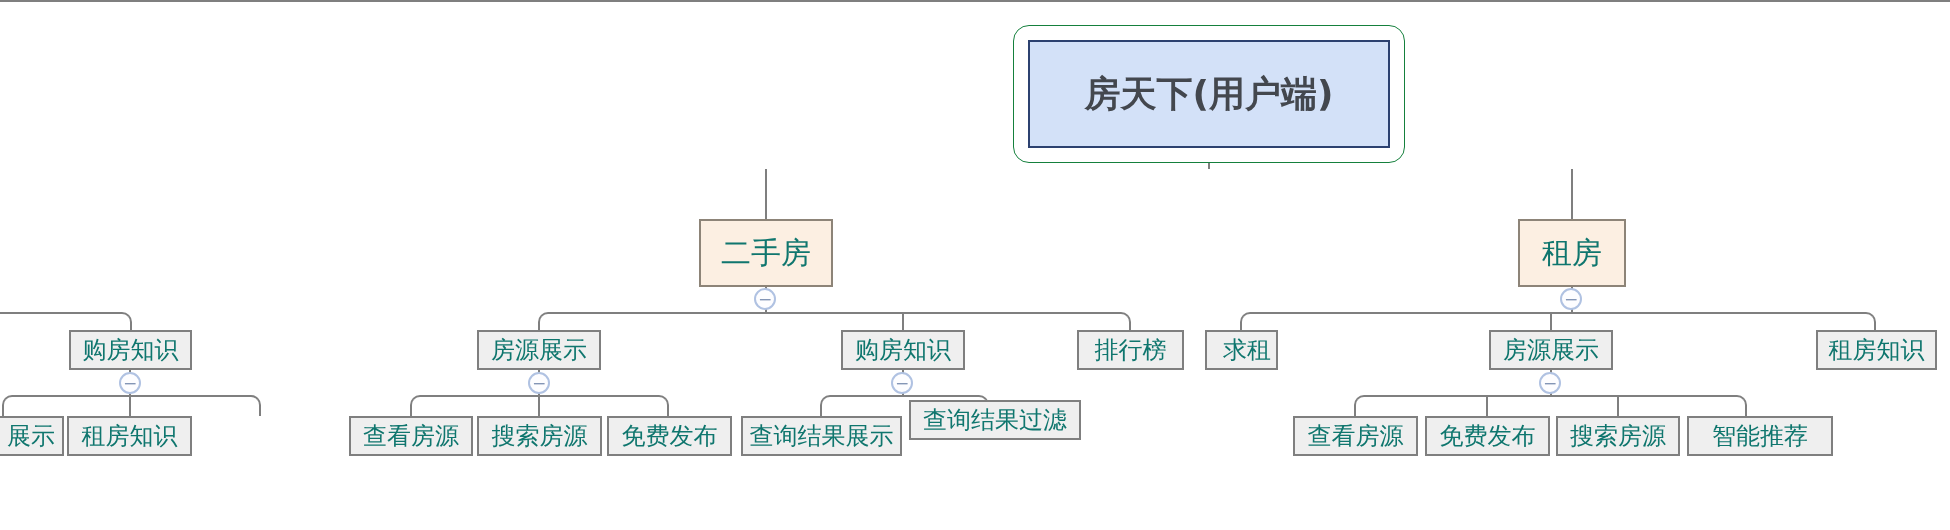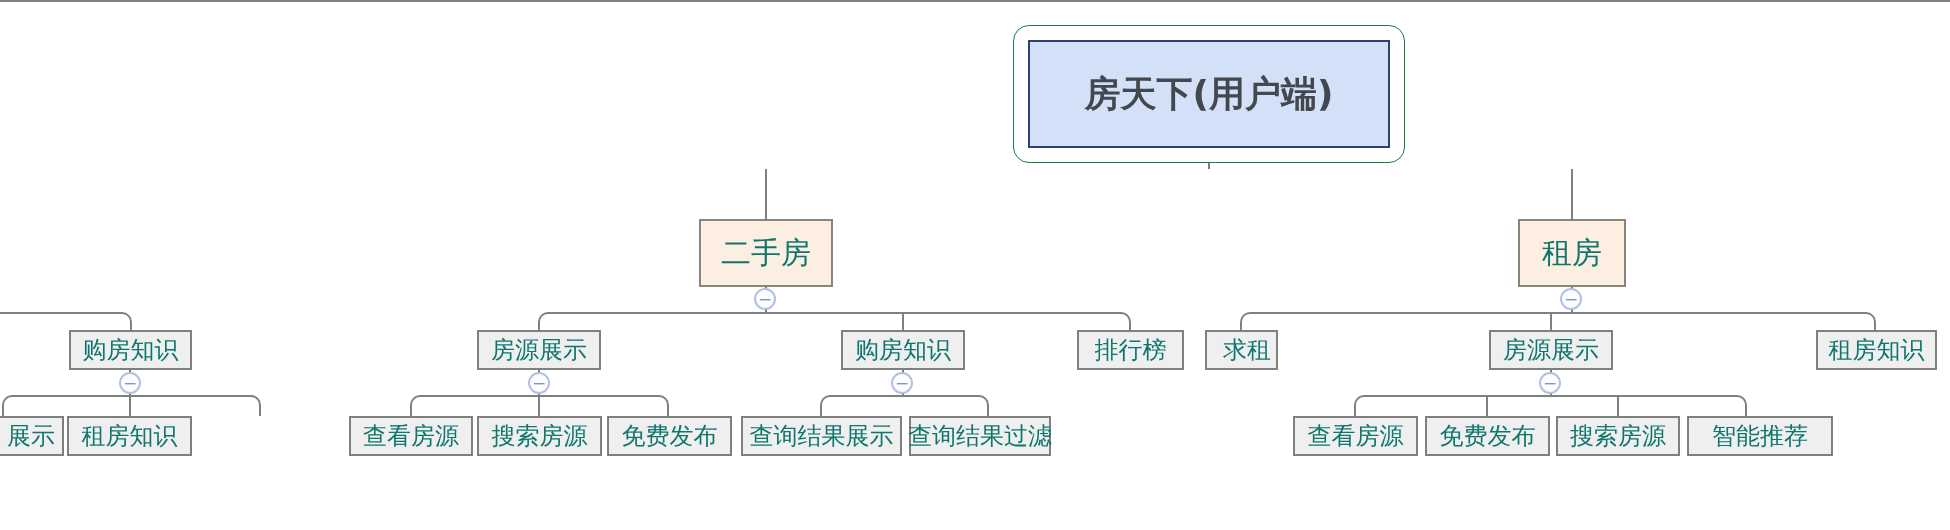--- a/index.html
+++ b/index.html
@@ -133,21 +133,21 @@
   <div class="node" style="left:1205px;top:330px;width:73px;padding-left:11px;">求租</div>
   <div class="node" style="left:1489px;top:330px;width:124px;">房源展示</div>
   <div class="node" style="left:1816px;top:330px;width:121px;font-family:Liberation Mono, monospace;">租房知识</div>
 
   <div class="node cut" style="left:-58px;top:416px;width:122px;">展示</div>
   <div class="node" style="left:67px;top:416px;width:125px;">租房知识</div>
   <div class="node" style="left:349px;top:416px;width:124px;">查看房源</div>
   <div class="node" style="left:477px;top:416px;width:125px;">搜索房源</div>
   <div class="node" style="left:607px;top:416px;width:125px;">免费发布</div>
   <div class="node" style="left:741px;top:416px;width:161px;">查询结果展示</div>
-  <div class="node" style="left:909px;top:416px;width:142px;">查询结果过滤</div>
+  <div class="node" style="left:909px;top:400px;width:172px;">查询结果过滤</div>
   <div class="node" style="left:1293px;top:416px;width:125px;">查看房源</div>
   <div class="node" style="left:1425px;top:416px;width:125px;">免费发布</div>
   <div class="node" style="left:1556px;top:416px;width:124px;">搜索房源</div>
   <div class="node" style="left:1687px;top:416px;width:146px;">智能推荐</div>
 
   <div class="collapse" style="left:754px;top:288px;">
     <span>−</span>
   </div>
   <div class="collapse" style="left:1560px;top:288px;">
     <span>−</span>

